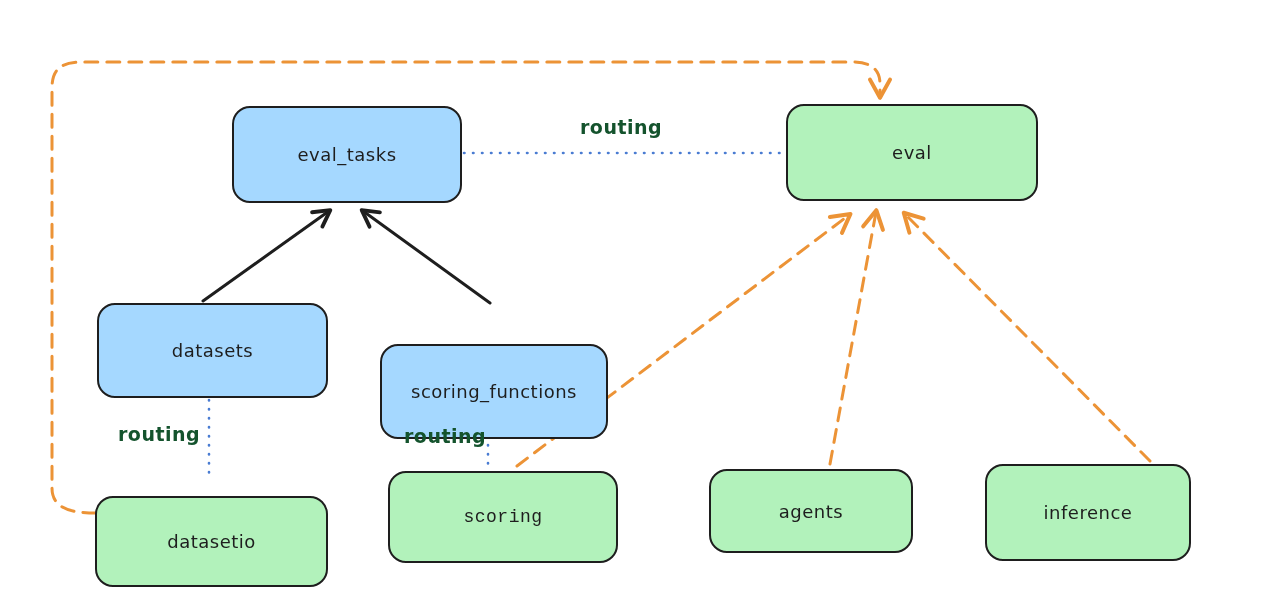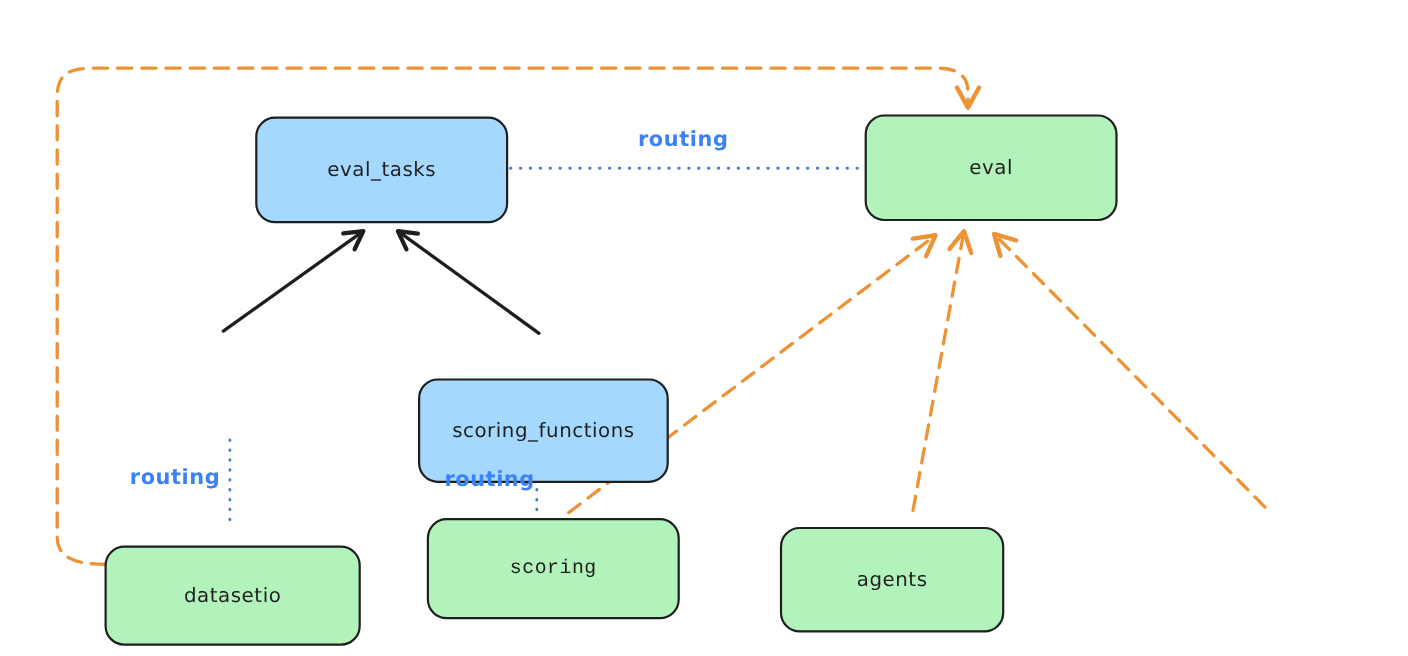--- a/index.html
+++ b/index.html
@@ -33,31 +33,31 @@
     justify-content: center;
     font-size: 18px;
     color: #1e1e1e;
     letter-spacing: 0.5px;
     text-align: center;
   }
   .node.blue  { background: #a5d8ff; }
   .node.green { background: #b2f2bb; }
 
   .node-eval-tasks        { left: 232px; top: 106px; width: 230px; height: 97px; }
-  .node-eval              { left: 786px; top: 104px; width: 230px; height: 97px; }
+  .node-eval              { left: 786px; top: 104px; width: 252px; height: 97px; }
   .node-datasets          { left:  97px; top: 303px; width: 231px; height: 95px; }
   .node-scoring-functions { left: 380px; top: 303px; width: 228px; height: 95px; margin-top: 41px; }
   .node-datasetio         { left:  95px; top: 496px; width: 233px; height: 91px; }
   .node-scoring           { left: 388px; top: 471px; width: 230px; height: 92px; font-family: Liberation Mono, monospace; }
-  .node-agents            { left: 709px; top: 479px; width: 204px; height: 96px; }
+  .node-agents            { left: 709px; top: 469px; width: 204px; height: 84px; }
   .node-inference         { left: 985px; top: 464px; width: 206px; height: 97px; }
 
   .edge-label {
     position: absolute;
-    color: #3b82f6;
+    color: #14532d;
     font-size: 19px;
     font-weight: 600;
     letter-spacing: 0.5px;
     white-space: nowrap;
   }
   .edge-label-routing-top      { left: 580px; top: 116px; }
   .edge-label-routing-datasets { left: 118px; top: 423px; }
   .edge-label-routing-scoring  { left: 404px; top: 425px; }
 </style>
 </head>
@@ -87,30 +87,36 @@
     <path d="M 830,464 L 876,212" fill="none" stroke="#ec9336" stroke-width="3" stroke-linecap="round" stroke-dasharray="13 9" marker-end="url(#arrow-orange)"></path>
     <path d="M 1150,461 L 905,214" fill="none" stroke="#ec9336" stroke-width="3" stroke-linecap="round" stroke-dasharray="13 9" marker-end="url(#arrow-orange)"></path>
   </svg>
 
   <div class="node blue node-eval-tasks">
     <span>eval_tasks</span>
   </div>
   <div class="node green node-eval">
     <span>eval</span>
   </div>
+  <div class="node blue node-datasets">
+    <span>datasets</span>
+  </div>
   <div class="node blue node-scoring-functions">
     <span>scoring_functions</span>
   </div>
   <div class="node green node-datasetio">
     <span>datasetio</span>
   </div>
   <div class="node green node-scoring">
     <span>scoring</span>
   </div>
   <div class="node green node-agents">
     <span>agents</span>
   </div>
+  <div class="node green node-inference">
+    <span>inference</span>
+  </div>
 
   <div class="edge-label edge-label-routing-top">routing</div>
   <div class="edge-label edge-label-routing-datasets">routing</div>
   <div class="edge-label edge-label-routing-scoring">routing</div>
 
 </div>
 
 </body></html>

